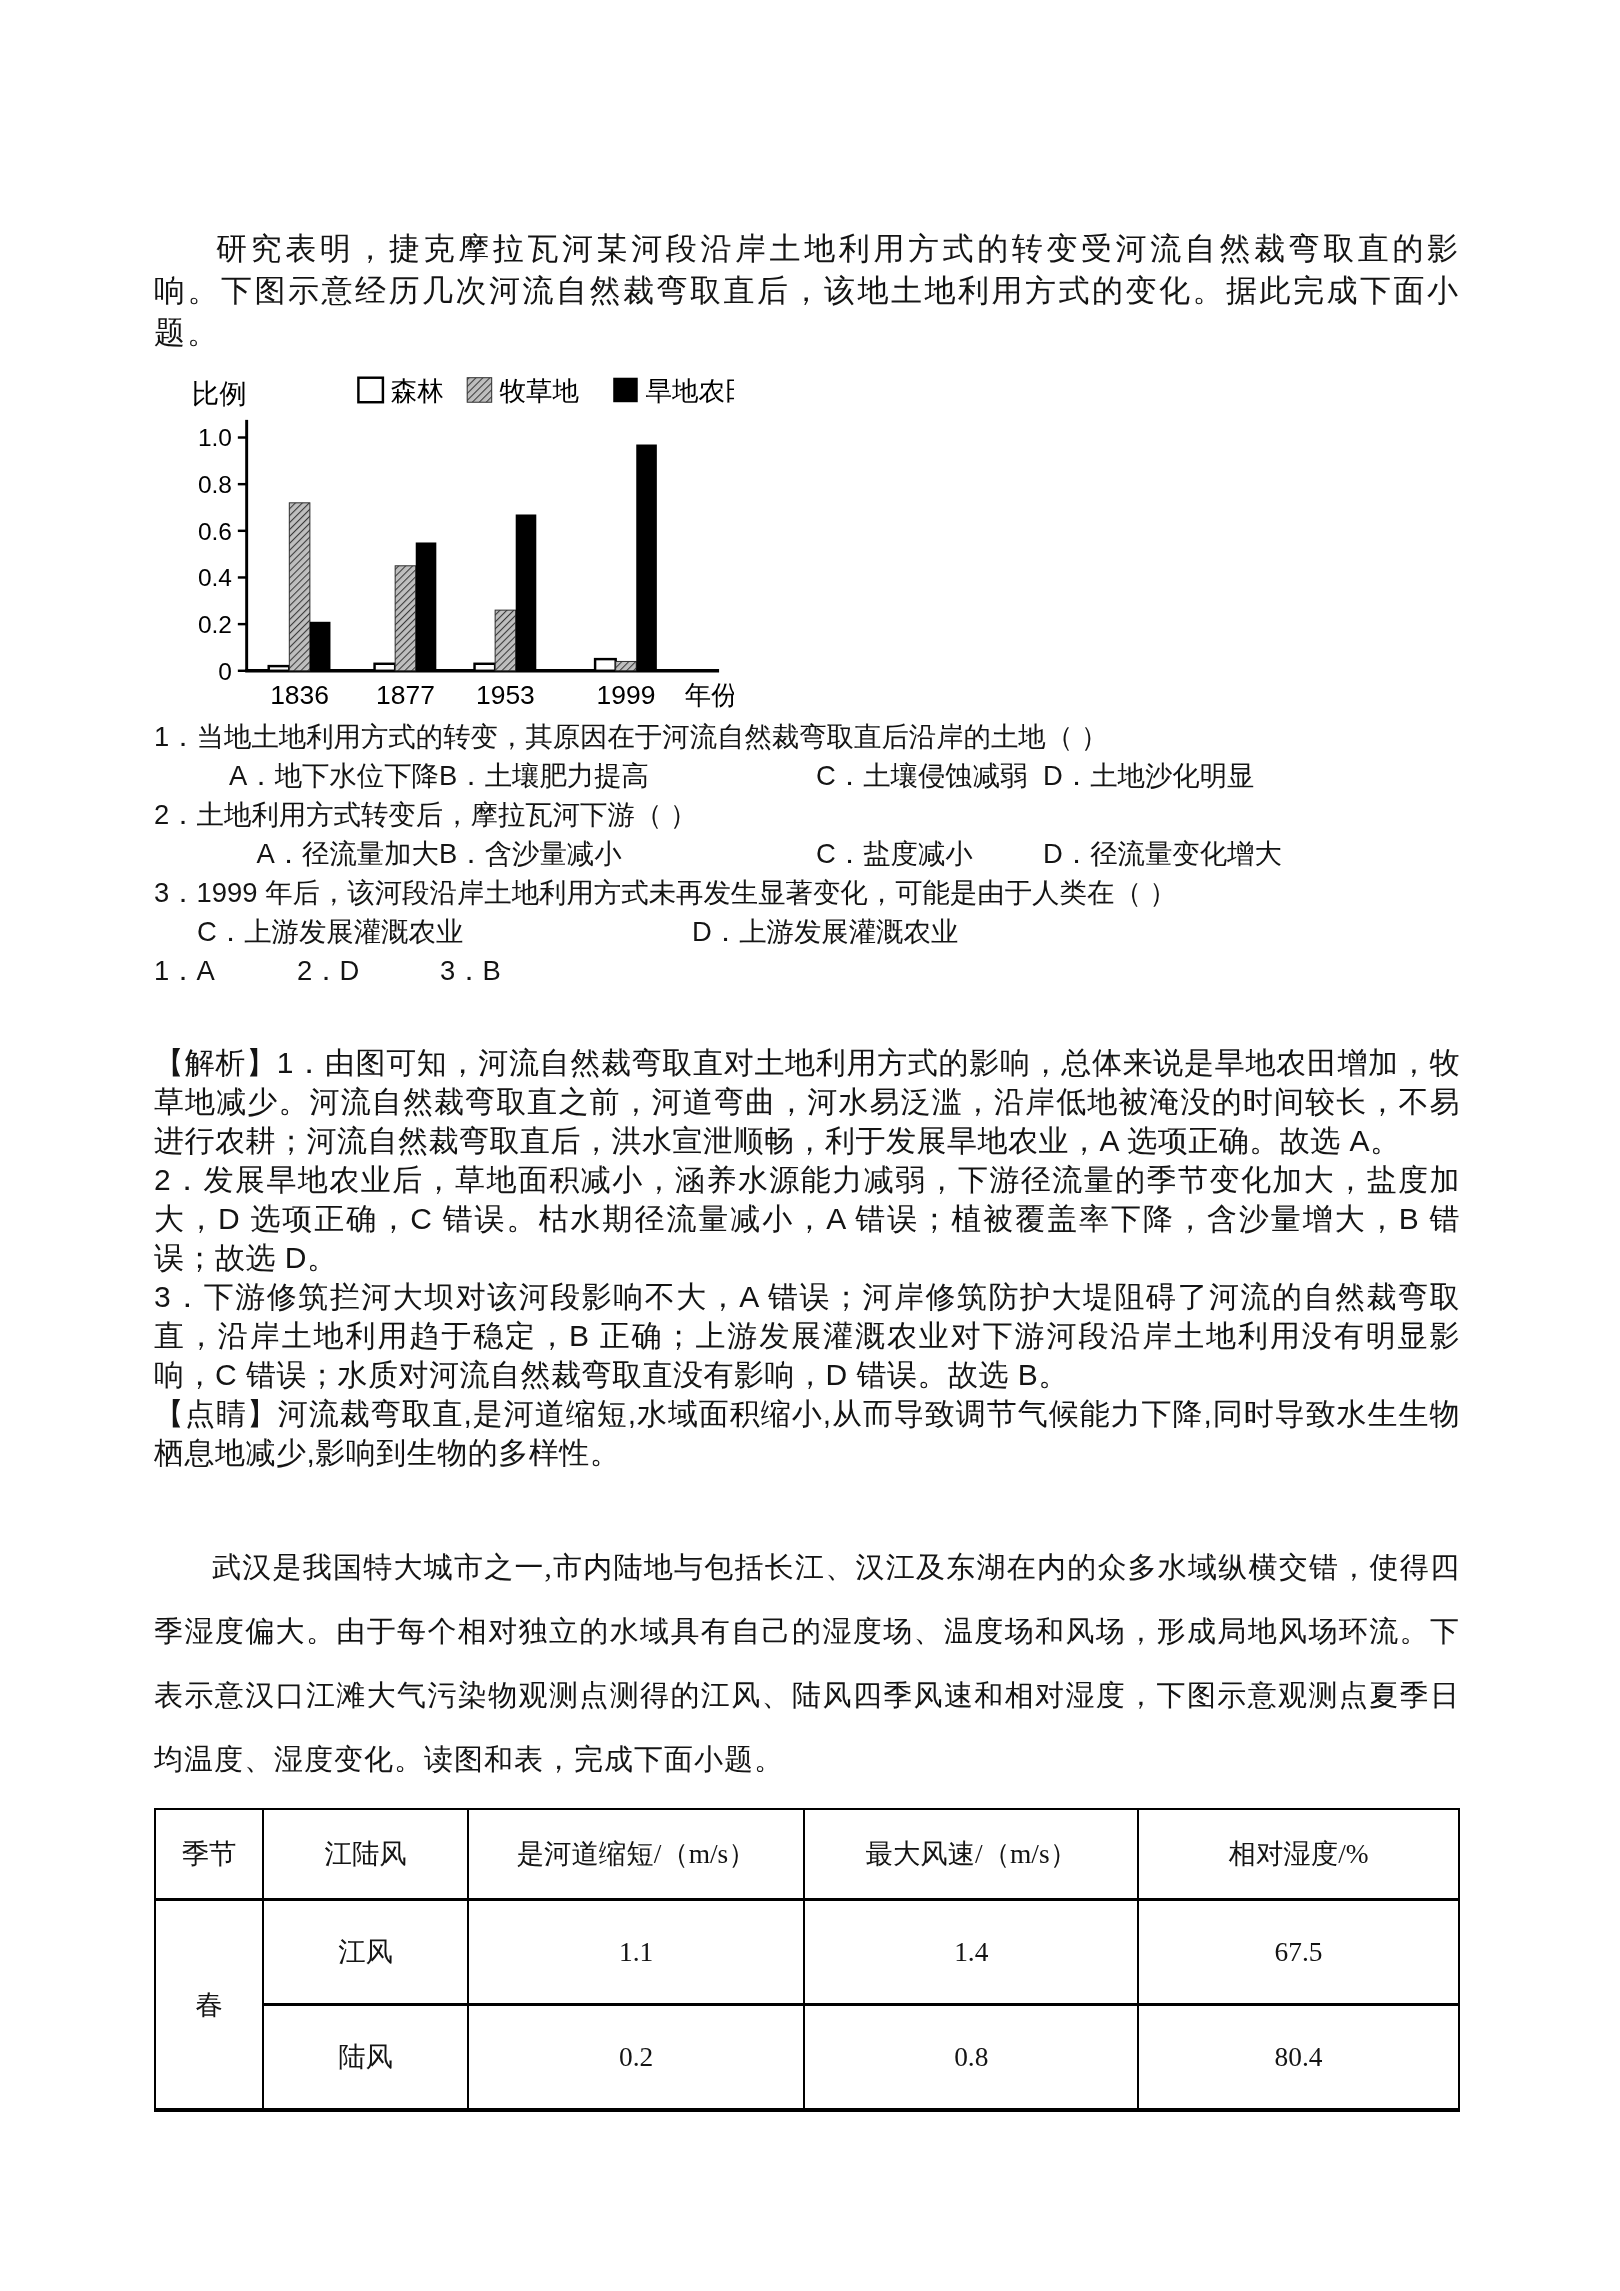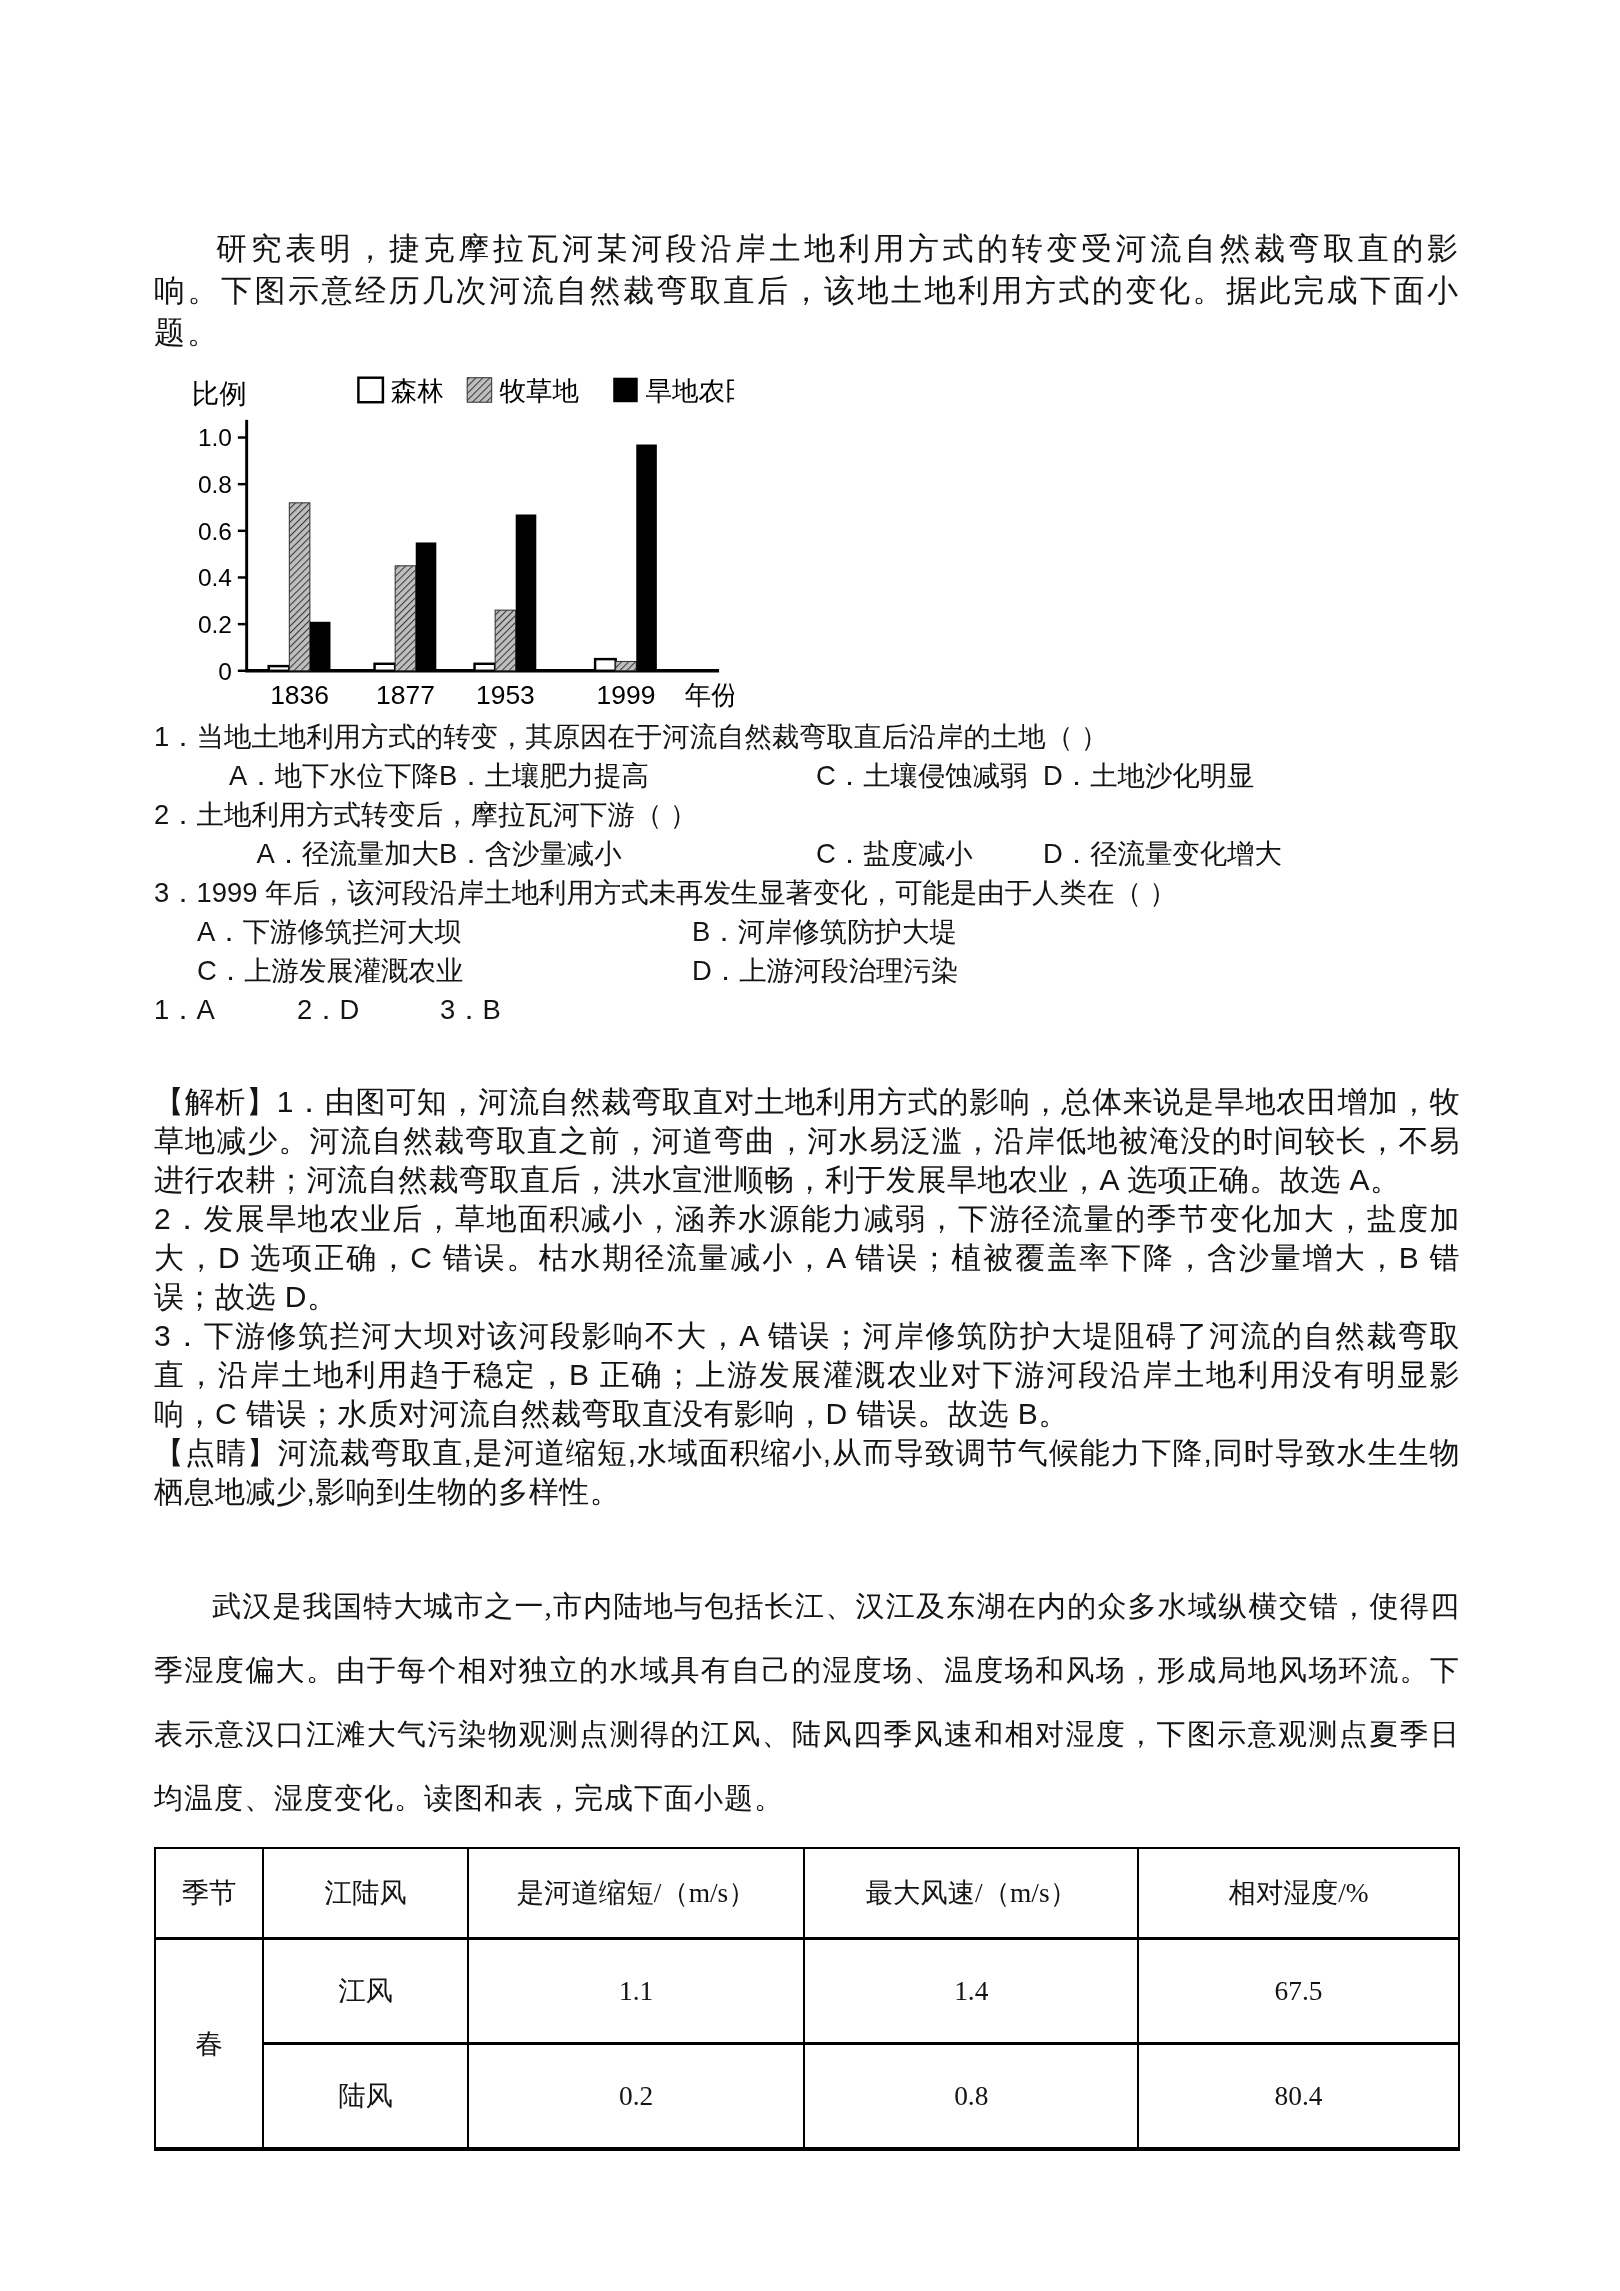--- a/index.html
+++ b/index.html
@@ -129,24 +129,21 @@
     <p>1．当地土地利用方式的转变，其原因在于河流自然裁弯取直后沿岸的土地（  ）</p>
     <p class="opt-row row-q1">
       <span>A．地下水位下降</span><span>B．土壤肥力提高</span><span>C．土壤侵蚀减弱</span><span>D．土地沙化明显</span>
     </p>
     <p>2．土地利用方式转变后，摩拉瓦河下游（  ）</p>
     <p class="opt-row row-q2">
       <span>A．径流量加大</span><span>B．含沙量减小</span><span>C．盐度减小</span><span>D．径流量变化增大</span>
     </p>
     <p>3．1999 年后，该河段沿岸土地利用方式未再发生显著变化，可能是由于人类在（  ）</p>
     <p class="opt-row row-q3">
-      <span>A．下游修筑拦河大坝</span><span>B．河岸修筑防护大堤</span>
-    </p>
-    <p class="opt-row row-q3">
-      <span>C．上游发展灌溉农业</span><span>D．上游河段治理污染</span>
+      <span>C．上游发展灌溉农业</span><span>D．上游发展灌溉农业</span>
     </p>
     <p class="answers">
       <span>1．A</span><span>2．D</span><span>3．B</span>
     </p>
   </div>
 
   <div class="analysis sans">
     <p>【解析】1．由图可知，河流自然裁弯取直对土地利用方式的影响，总体来说是旱地农田增加，牧草地减少。河流自然裁弯取直之前，河道弯曲，河水易泛滥，沿岸低地被淹没的时间较长，不易进行农耕；河流自然裁弯取直后，洪水宣泄顺畅，利于发展旱地农业，A 选项正确。故选 A。</p>
     <p>2．发展旱地农业后，草地面积减小，涵养水源能力减弱，下游径流量的季节变化加大，盐度加大，D 选项正确，C 错误。枯水期径流量减小，A 错误；植被覆盖率下降，含沙量增大，B 错误；故选 D。</p>
     <p>3．下游修筑拦河大坝对该河段影响不大，A 错误；河岸修筑防护大堤阻碍了河流的自然裁弯取直，沿岸土地利用趋于稳定，B 正确；上游发展灌溉农业对下游河段沿岸土地利用没有明显影响，C 错误；水质对河流自然裁弯取直没有影响，D 错误。故选 B。</p>

